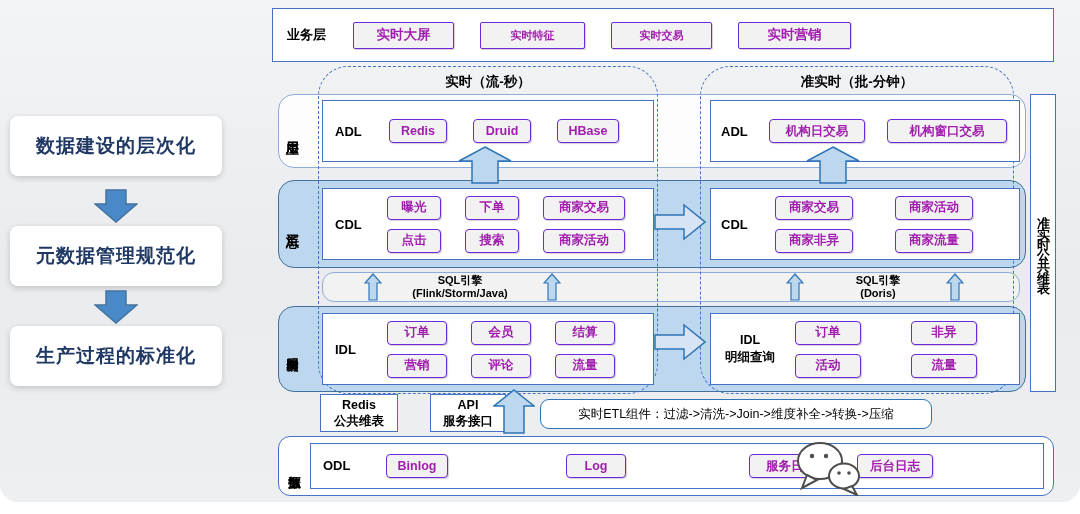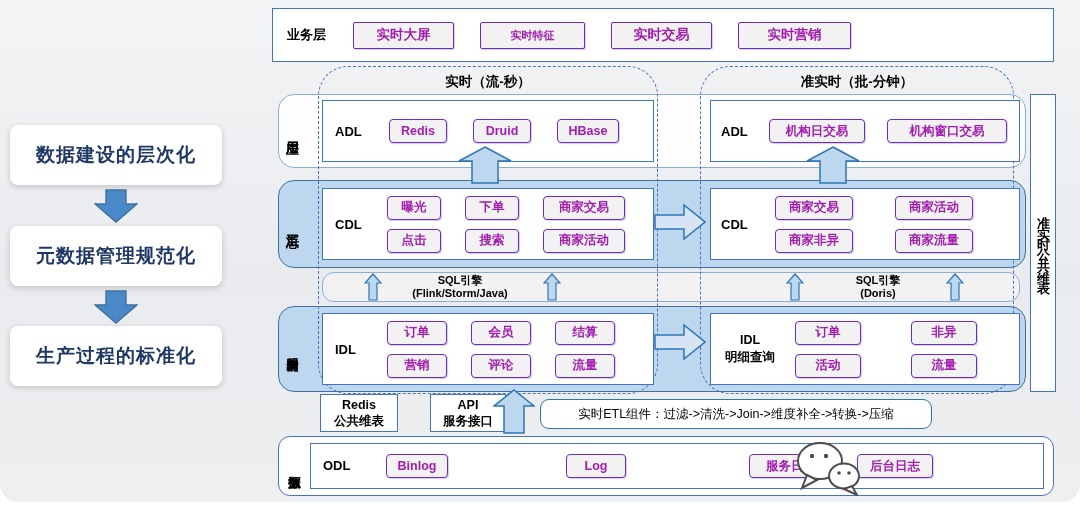--- a/index.html
+++ b/index.html
@@ -44,42 +44,42 @@
   .wm{position:absolute;left:852px;top:450px;z-index:10;font-size:31px;font-weight:bold;letter-spacing:1px;
       color:#fff;-webkit-text-stroke:1.3px #4d4d4d;text-shadow:0 0 1px #4d4d4d;white-space:nowrap;}
   .wmicon{position:absolute;left:795px;top:440px;z-index:10;}
 </style>
 </head>
 <body>
 
 <div class="stage">
   <div class="bg"></div>
 
-  <div class="stepbox" style="top:125px;align-items:center;">
+  <div class="stepbox" style="top:116px;align-items:center;">
     <span>数据建设的层次化</span>
   </div>
   <svg class="darr" style="top:189px;" viewBox="0 0 44 34">
     <polygon points="12,1 32,1 32,15 43,15 22,33 1,15 12,15" fill="#4A89C8" stroke="#41719C" stroke-width="1.4"></polygon>
   </svg>
   <div class="stepbox" style="top:226px;">
     <span>元数据管理规范化</span>
   </div>
   <svg class="darr" style="top:290px;" viewBox="0 0 44 34">
     <polygon points="12,1 32,1 32,15 43,15 22,33 1,15 12,15" fill="#4A89C8" stroke="#41719C" stroke-width="1.4"></polygon>
   </svg>
   <div class="stepbox" style="top:326px;">
     <span>生产过程的标准化</span>
   </div>
 
   <div class="wbox" style="left:272px;top:8px;width:782px;height:54px;z-index:3;display:flex;align-items:center;padding-left:14px;">
     <span class="tag" style="width:46px;">业务层</span>
     <div style="display:flex;gap:26px;margin-left:20px;">
       <div class="chip" style="width:101px;height:27px;font-size:13.5px;border-radius:2px;">实时大屏</div>
       <div class="chip" style="width:105px;height:27px;font-size:11px;border-radius:2px;">实时特征</div>
-      <div class="chip" style="width:101px;height:27px;font-size:14px;border-radius:2px;">实时交易</div>
+      <div class="chip" style="width:101px;height:27px;font-size:11px;border-radius:2px;">实时交易</div>
       <div class="chip" style="width:113px;height:27px;font-size:13.5px;border-radius:2px;">实时营销</div>
     </div>
   </div>
 
   <div class="dash" style="left:318px;top:66px;width:340px;height:328px;">
     <div class="dashhead">实时（流-秒）</div>
   </div>
   <div class="dash" style="left:700px;top:66px;width:314px;height:328px;">
     <div class="dashhead">准实时（批-分钟）</div>
   </div>

